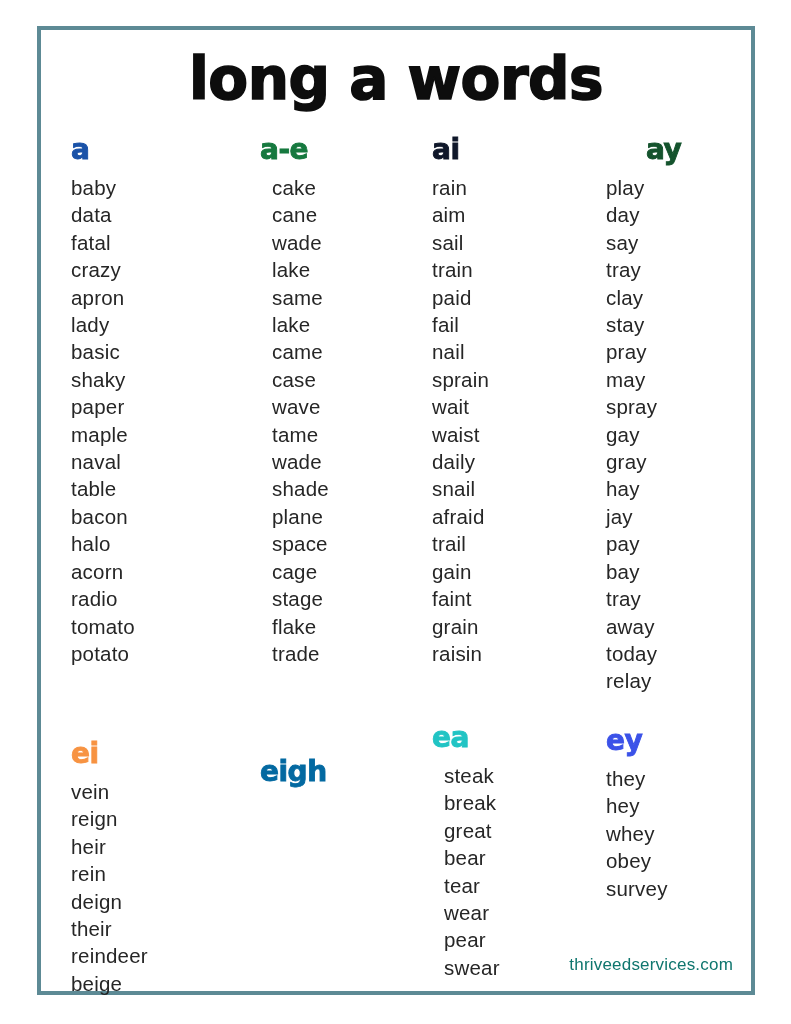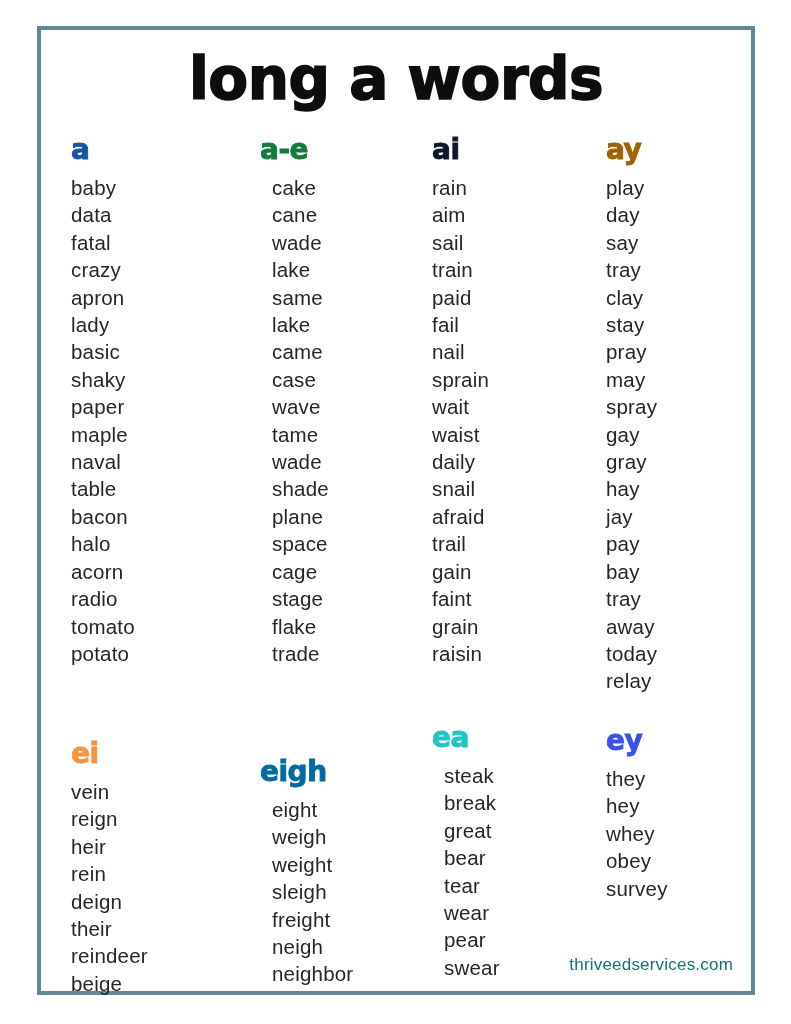--- a/index.html
+++ b/index.html
@@ -209,21 +209,21 @@
             <li>afraid</li>
             <li>trail</li>
             <li>gain</li>
             <li>faint</li>
             <li>grain</li>
             <li>raisin</li>
           </ul>
       </div>
 
       <div class="col col-4">
-        <div class="section-head" style="color: #a16207;">ay</div>
+        <div class="section-head" style="color: #14532d; margin-left: 40px;">ay</div>
         <ul class="word-list">
             <li>play</li>
             <li>day</li>
             <li>say</li>
             <li>tray</li>
             <li>clay</li>
             <li>stay</li>
             <li>pray</li>
             <li>may</li>
             <li>spray</li>
@@ -253,29 +253,20 @@
             <li>rein</li>
             <li>deign</li>
             <li>their</li>
             <li>reindeer</li>
             <li>beige</li>
           </ul>
       </div>
 
       <div class="c2">
         <div class="section-head" style="color: #0369a1; margin-top: 30px;">eigh</div>
-        <ul class="word-list indent">
-            <li>eight</li>
-            <li>weigh</li>
-            <li>weight</li>
-            <li>sleigh</li>
-            <li>freight</li>
-            <li>neigh</li>
-            <li>neighbor</li>
-          </ul>
       </div>
 
       <div class="c3">
         <div class="section-head" style="color: rgb(33, 196, 196);">ea</div>
         <ul class="word-list indent">
             <li>steak</li>
             <li>break</li>
             <li>great</li>
             <li>bear</li>
             <li>tear</li>

